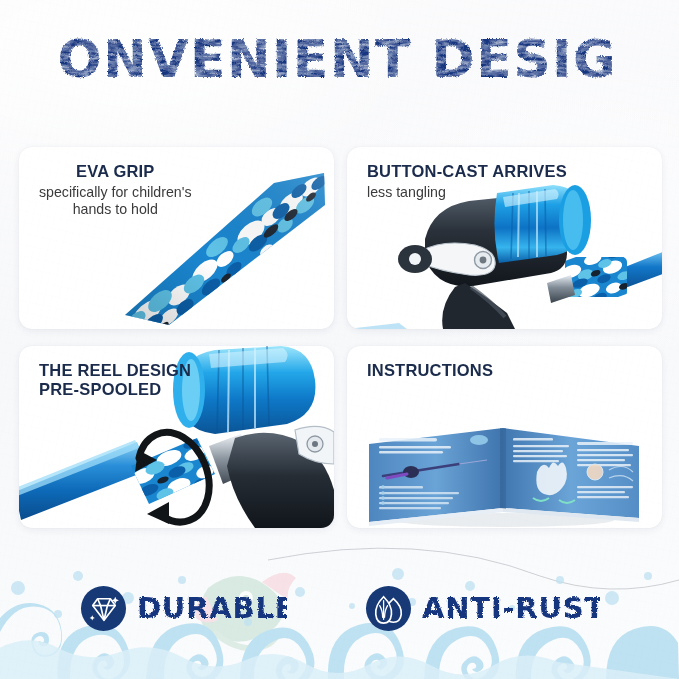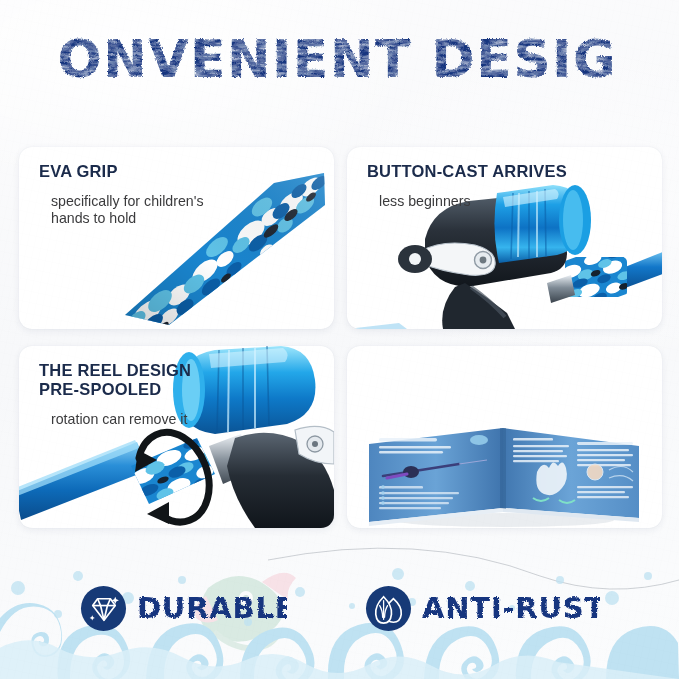--- a/index.html
+++ b/index.html
@@ -30,32 +30,32 @@
   #title-svg{display:block;}
 
   
   .card{
     position:absolute;
     background:#ffffff;
     border-radius:13px;
     box-shadow:0 2px 7px rgba(40,60,100,.075), 0 0 1px rgba(40,60,100,.10);
     overflow:hidden;
   }
-  #card-eva{left:19px;top:147px;width:315px;height:182px;}
+  #card-eva{left:19px;top:147px;width:315px;height:182px;text-align:center;}
   #card-button{left:347px;top:147px;width:315px;height:182px;}
   #card-spool{left:19px;top:346px;width:315px;height:182px;}
   #card-instructions{left:347px;top:346px;width:315px;height:182px;}
 
   .card-text{position:absolute;left:20px;top:15px;z-index:6;}
   .card-title{
     font-size:16.5px;font-weight:bold;letter-spacing:.2px;
     color:#1b2b4b;line-height:1.14;margin:0 0 3px 0;white-space:pre-line;
   }
   .card-sub{
-    font-size:14.2px;color:#3b3b3d;line-height:1.24;margin:12px;white-space:pre-line;font-weight:400;
+    font-size:14.2px;color:#3b3b3d;line-height:1.24;margin:0;white-space:pre-line;font-weight:400;
   }
   .card-art{position:absolute;inset:0;z-index:2;overflow:hidden;}
   .card-art svg{position:absolute;display:block;}
 
   
   #wave-band{position:absolute;left:0;top:536px;width:679px;height:143px;overflow:hidden;}
 
   
   #badges{position:absolute;left:0;top:576px;width:679px;height:64px;z-index:9;
           display:flex;align-items:center;justify-content:center;gap:78px;}
@@ -251,21 +251,21 @@
         <circle cx="68" cy="112" r="6" fill="#f2f5f7"></circle>
 
         <path d="M118 136 Q140 150 160 166 L168 182 L96 182 Q92 160 108 140 Z" fill="#20272f"></path>
         <path d="M124 140 Q144 154 158 170" stroke="#4a545f" stroke-width="4" fill="none" opacity=".7"></path>
 
         <path d="M0 182 L52 176 L60 182 Z" fill="#bfe3f6"></path>
       </svg>
     </div>
     <div class="card-text">
       <p class="card-title">BUTTON-CAST ARRIVES</p>
-      <p class="card-sub">less beginners</p>
+      <p class="card-sub">less tangling</p>
     </div>
   </div>
 
   <div class="card" id="card-spool">
     <div class="card-art">
       <svg width="315" height="182" viewBox="0 0 315 182" style="left:0;top:0">
         <defs>
           <linearGradient id="rodG3" x1="0" y1="0" x2="0" y2="1">
             <stop offset="0" stop-color="#8ed3f5"></stop>
               <stop offset=".3" stop-color="#2a8fd8"></stop>
@@ -348,21 +348,20 @@
         <g fill="none" stroke="#111518" stroke-width="7" stroke-linecap="round">
           <path d="M120 112 A34 46 -20 1 1 143 170"></path>
         </g>
         <path d="M119 104 L138 114 L116 126 Z" fill="#111518"></path>
         <path d="M150 178 L128 168 L150 156 Z" fill="#111518"></path>
       </svg>
     </div>
     <div class="card-text">
       <p class="card-title">THE REEL DESIGN
 PRE-SPOOLED</p>
-      <p class="card-sub">rotation can remove it</p>
     </div>
   </div>
 
   <div class="card" id="card-instructions">
     <div class="card-art">
       <svg width="315" height="182" viewBox="0 0 315 182" style="left:0;top:0">
         <defs>
           <linearGradient id="pgL" x1="0" y1="0" x2="1" y2="0">
             <stop offset="0" stop-color="#4e86bf"></stop>
               <stop offset=".5" stop-color="#6aa3d6"></stop>
@@ -438,20 +437,21 @@
           <path d="M262 124 q14 -8 24 2"></path>
             <path d="M262 132 q14 -6 24 3"></path>
         </g>
         <g fill="none" stroke="#7fe0c7" stroke-width="2">
           <path d="M186 152 q8 6 16 0"></path>
             <path d="M212 154 q8 6 16 0"></path>
         </g>
       </svg>
     </div>
     <div class="card-text">
+      <p class="card-title">INSTRUCTIONS</p>
     </div>
   </div>
 
   <div id="wave-band">
     <svg width="679" height="143" viewBox="0 0 679 143">
 
       <g opacity=".30">
         <path d="M208 52 q28 -22 56 -4 q18 12 20 26 q-2 16 -22 26 q-30 14 -56 -6 q-14 -18 2 -42 Z" fill="#8fc6a8"></path>
         <path d="M262 46 q22 -16 34 -4 q-10 10 -8 22 Z" fill="#f3a9b8"></path>
         <path d="M206 60 q-14 8 -10 22 q10 8 22 2 Z" fill="#f3a9b8"></path>

